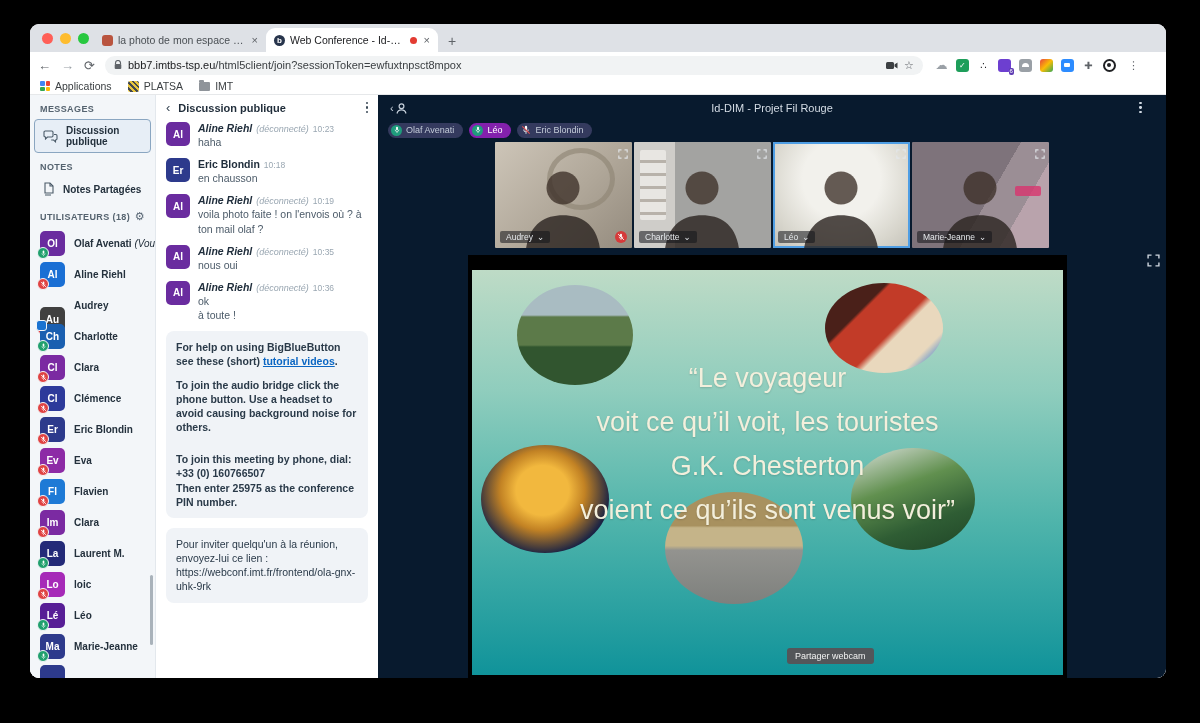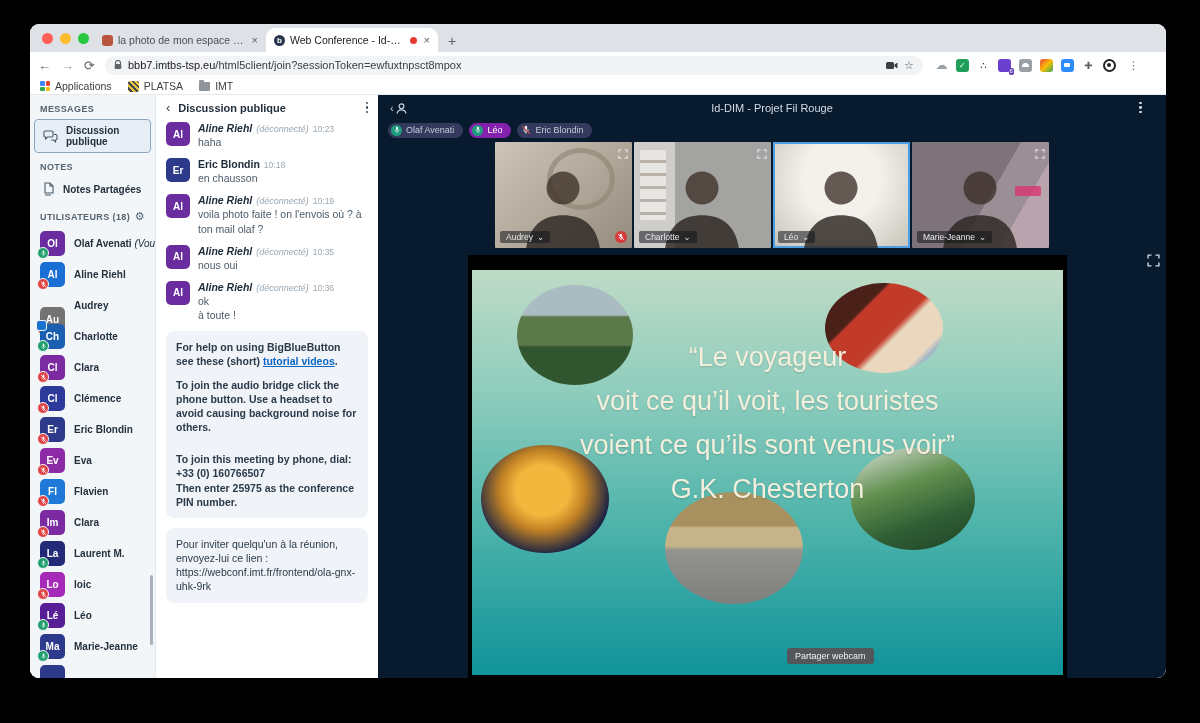--- a/index.html
+++ b/index.html
@@ -137,21 +137,21 @@
   .cam-mj { background:linear-gradient(120deg,#7e737b 0 55%,#9b8e95 55% 75%,#b9a3ac 75%); }
   .cam-mj::before { content:""; position:absolute; top:44px; right:8px; width:26px; height:10px; background:#d8356e; border-radius:2px; opacity:.8; }
   .cam-label { position:absolute; left:5px; bottom:5px; background:rgba(18,20,26,.55); color:#e6e9ec; font-size:8.5px; padding:1px 6px; border-radius:2px; display:flex; gap:4px; align-items:center; }
   .cam-fs { position:absolute; right:4px; top:3px; color:#e3e7eb; opacity:.9; }
   .cam-muted { position:absolute; right:5px; bottom:5px; width:12px; height:12px; border-radius:50%; background:#d63a3a; display:flex; align-items:center; justify-content:center; }
   .cam-muted svg { width:8px; height:8px; }
 
   .present-area { flex:1; position:relative; }
   .blackbox { position:absolute; left:90px; right:99px; top:4px; bottom:16px; background:#000; }
   .slide { position:absolute; left:4px; right:4px; top:15px; bottom:19px; background:linear-gradient(180deg,#bedbc6 0%,#8fcdbd 30%,#4fb4ab 62%,#10939a 100%); overflow:hidden; }
-  .quote { position:absolute; left:0; right:0; top:65px; text-align:center; color:#f3efdc; font-size:27px; line-height:44px; text-shadow:0 1px 2px rgba(0,0,0,.15); }
+  .quote { position:absolute; left:0; right:0; top:86px; text-align:center; color:#f3efdc; font-size:27px; line-height:44px; text-shadow:0 1px 2px rgba(0,0,0,.15); }
   .oval { position:absolute; border-radius:50%; }
   .ov-rice { left:45px; top:15px; width:116px; height:100px; background:linear-gradient(180deg,#a9bcc2 0 30%,#5c7a49 32% 60%,#31552f 62%); }
   .ov-tacos { left:353px; top:13px; width:118px; height:90px; background:linear-gradient(135deg,#4a2019 0 30%,#c23b28 32% 55%,#e9d8bd 60% 80%,#9db2c6 85%); }
   .ov-temple { left:9px; top:175px; width:128px; height:108px; background:radial-gradient(ellipse at 48% 42%,#f2b83e 0 28%,#c28224 45%,#1c2444 72%); }
   .ov-man { left:193px; top:222px; width:138px; height:112px; background:linear-gradient(180deg,#a8915f 0 30%,#c5b489 32% 48%,#93938f 52%,#7e807d 100%); }
   .ov-valley { left:379px; top:178px; width:124px; height:102px; background:linear-gradient(160deg,#ccd7cb 5%,#61904f 38%,#2f5d34 70%,#1f4527 100%); }
   .present-fs { position:absolute; right:6px; top:2px; color:#cdd5de; }
 
   .actionbar { height:40px; position:relative; display:flex; align-items:center; }
   .roundbtn { width:30px; height:30px; border-radius:50%; background:#1a6fd4; border:none; display:flex; align-items:center; justify-content:center; }
@@ -322,21 +322,21 @@
                     <line x1="6" y1="8.8" x2="6" y2="10.6" stroke="#fff" stroke-width="1"></line>
                     <line class="slash" x1="1.6" y1="1.6" x2="10.4" y2="10.4" stroke="#fff" stroke-width="1.3"></line>
                   </svg>
                 </span>
 
               </span>
               <span class="user-name"><span>Aline Riehl</span> </span>
             </div>
 
             <div class="user-row">
-              <span class="avatar" style="background-color: #737373; margin-top: 28px;">
+              <span class="avatar" style="background-color: #404040; margin-top: 28px;">
                 <span>Au</span>
                 <span class="badge red">
                   <svg viewBox="0 0 12 12">
                     <rect x="4.6" y="1" width="2.8" height="5.4" rx="1.4" fill="#fff"></rect>
                     <path d="M3.2 5.5a2.8 2.8 0 0 0 5.6 0" fill="none" stroke="#fff" stroke-width="1"></path>
                     <line x1="6" y1="8.8" x2="6" y2="10.6" stroke="#fff" stroke-width="1"></line>
                     <line class="slash" x1="1.6" y1="1.6" x2="10.4" y2="10.4" stroke="#fff" stroke-width="1.3"></line>
                   </svg>
                 </span>
 
@@ -767,22 +767,22 @@
 
               <div class="oval ov-rice"></div>
                   <div class="oval ov-tacos"></div>
                   <div class="oval ov-temple"></div>
                   <div class="oval ov-man"></div>
                   <div class="oval ov-valley"></div>
                 </div>
               <div class="quote">
                 <div>“Le voyageur</div>
                 <div>voit ce qu’il voit, les touristes</div>
+                <div>G.K. Chesterton</div>
                 <div>voient ce qu’ils sont venus voir”</div>
-                <div>G.K. Chesterton</div>
               </div>
             </div>
           </div>
           <span class="present-fs"><svg width="13" height="13" viewBox="0 0 12 12">
                 <path d="M1 4.2V1h3.2M7.8 1H11v3.2M11 7.8V11H7.8M4.2 11H1V7.8" fill="none" stroke="currentColor" stroke-width="1.3"></path>
               </svg></span>
           <div class="tooltip">Partager webcam</div>
         </div>
 
         <div class="actionbar">

